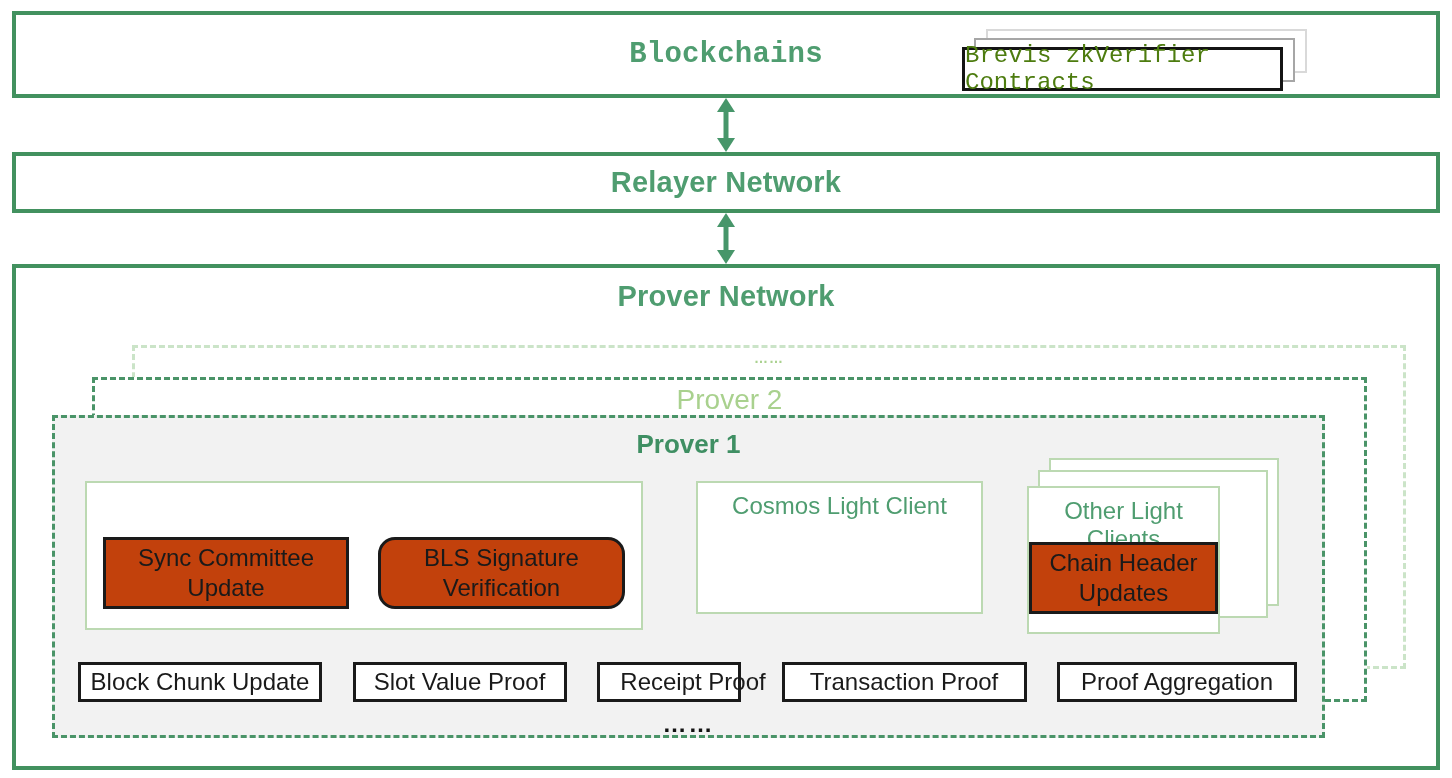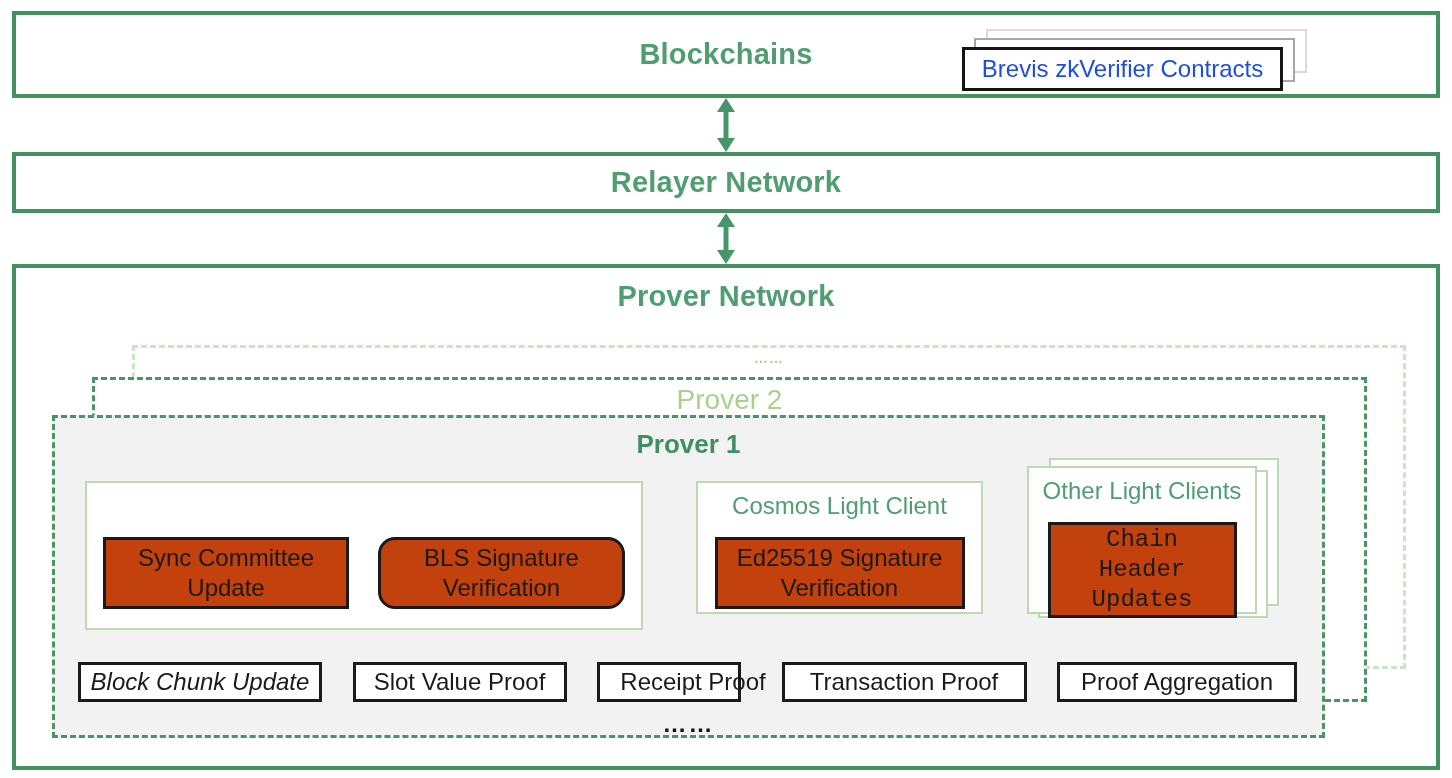--- a/index.html
+++ b/index.html
@@ -13,21 +13,21 @@
   .tier{border:4px solid #42915f;background:#ffffff;display:flex;align-items:center;justify-content:center;}
   .tier-title{font-size:29px;font-weight:bold;color:#4f9d70;letter-spacing:.2px;}
 
   
   .varrow svg{display:block;}
 
   
   .card-layer{position:absolute;box-sizing:border-box;background:#ffffff;}
 
   .brevis-front{border:3px solid #141414;display:flex;align-items:center;justify-content:center;
-    font-size:24px;color:#1d4ed8;}
+    font-size:24px;color:#4d7c0f;}
   .stack-mid{border:2px solid #a6a6a6;}
   .stack-back{border:2px solid #d9d9d9;}
 
   
   .layer{border:3px dashed #4a9468;background:#ffffff;}
   .layer-pale{border:3px dashed #cbe4c8;background:#ffffff;}
   .layer-label{position:absolute;left:0;right:0;text-align:center;}
   .lbl-pale{color:#a9d18e;}
   .prover1{background:#f2f2f2;}
   .prover1-title{font-size:26px;font-weight:bold;color:#3f8f63;}
@@ -46,21 +46,21 @@
     display:flex;align-items:center;justify-content:center;font-size:24px;height:40px;white-space:nowrap;}
 
   .ellipsis-black{font-size:24px;font-weight:bold;letter-spacing:2px;text-align:center;color:#111;}
   .dots-small{font-size:14px;font-weight:bold;letter-spacing:1px;}
 </style>
 </head>
 <body>
 
 <div class="canvas">
 
-  <div class="abs tier" style="left:12px;top:11px;width:1428px;height:87px;">
+  <div class="abs tier" style="left:12px;top:11px;width:1428px;height:87px;font-family:Liberation Mono, monospace;">
     <div class="tier-title">Blockchains</div>
 
     <div class="abs" style="left:946px;top:14px;width:345px;height:62px;">
       <div class="card-layer stack-back" style="left:24px;top:0;width:321px;height:44px;"></div>
       <div class="card-layer stack-mid" style="left:12px;top:9px;width:321px;height:44px;"></div>
       <div class="card-layer brevis-front" style="left:0;top:18px;width:321px;height:44px;">
         <span>Brevis zkVerifier Contracts</span>
       </div>
     </div>
   </div>
@@ -102,38 +102,35 @@
 
     <div class="abs panel" style="left:30px;top:63px;width:558px;height:149px;">
       <div class="panel-modules">
         <div class="module" style="width:246px;">Sync Committee Update</div>
         <div class="module" style="width:247px;border-radius:17px;">BLS Signature Verification</div>
       </div>
     </div>
 
     <div class="abs panel" style="left:641px;top:63px;width:287px;height:133px;">
       <div class="panel-title">Cosmos Light Client</div>
-      <div class="panel-modules">
-        <div class="module" style="width:250px;">Ed25519 Signature Verification</div>
-      </div>
     </div>
 
     <div class="abs" style="left:972px;top:40px;width:252px;height:172px;">
       <div class="card-layer panel" style="left:22px;top:0;width:230px;height:148px;"></div>
       <div class="card-layer panel" style="left:11px;top:12px;width:230px;height:148px;"></div>
-      <div class="card-layer panel" style="left:0;top:8px;width:230px;height:148px;">
+      <div class="card-layer panel" style="left:0;top:28px;width:193px;height:148px;">
         <div class="panel-title">Other Light Clients</div>
         <div class="panel-modules">
-          <div class="module" style="width:189px;font-family:Liberation Mono, monospace;">Chain Header Updates</div>
+          <div class="module" style="width:189px;">Chain Header Updates</div>
         </div>
       </div>
     </div>
 
     <div class="abs proof-row" style="left:23px;top:244px;width:1219px;height:40px;">
-      <div class="proof-box" style="width:244px;font-style:italic;">Block Chunk Update</div>
+      <div class="proof-box" style="width:244px;">Block Chunk Update</div>
       <div class="proof-box" style="width:214px;">Slot Value Proof</div>
       <div class="proof-box" style="width:144px;padding-left:48px;">Receipt Proof</div>
       <div class="proof-box" style="width:245px;margin-left:10px;">Transaction Proof</div>
       <div class="proof-box" style="width:240px;">Proof Aggregation</div>
     </div>
 
     <div class="abs ellipsis-black" style="left:0;right:0;top:292px;">……</div>
   </div>
 
 </div>

